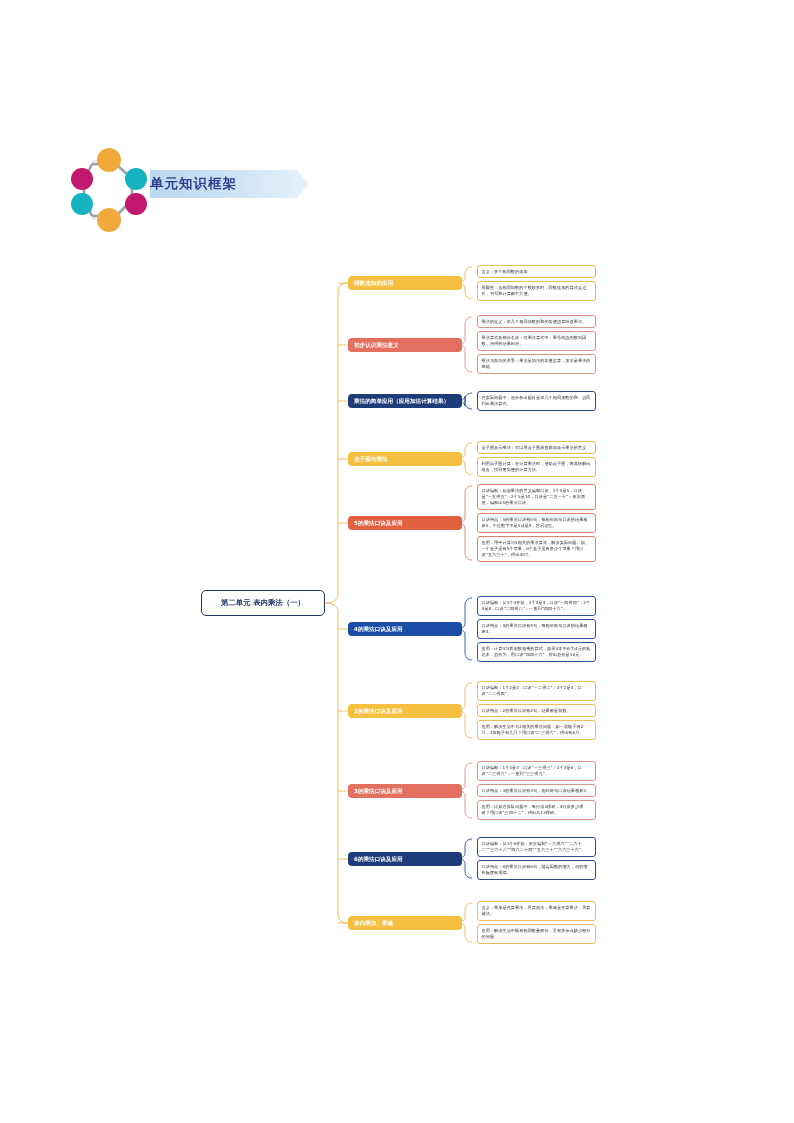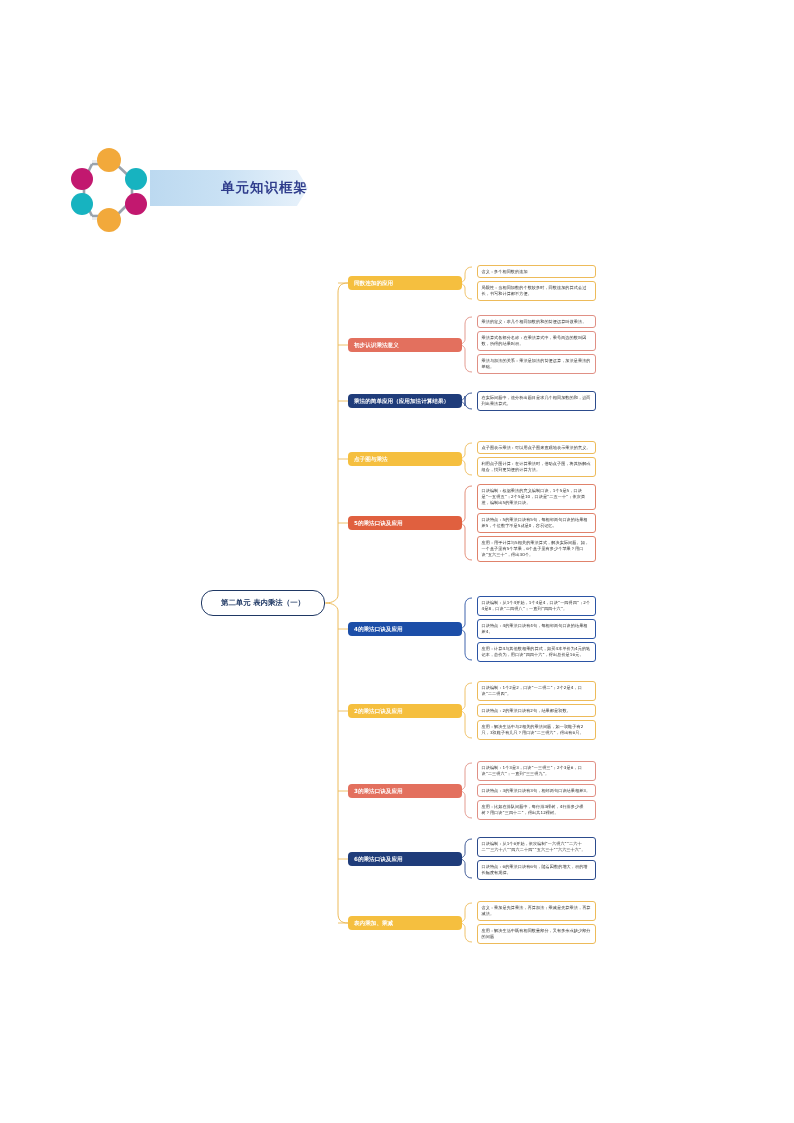--- a/index.html
+++ b/index.html
@@ -20,36 +20,36 @@
     font-weight: bold;
     color: #000;
     letter-spacing: 0.3px;
   }
 
   
   .logo-wrap { position: absolute; left: 66px; top: 148px; width: 240px; height: 84px; }
   .logo-ring { position: absolute; left: 0; top: 0; width: 86px; height: 84px; }
   .banner {
     position: absolute; left: 84px; top: 22px;
-    width: 158px; height: 36px;
+    width: 158px; height: 28px;
     background: linear-gradient(to right, #bcd9f0 0%, #c9e1f4 45%, #e8f2fb 100%);
     clip-path: polygon(0 0, 93% 0, 100% 50%, 93% 100%, 0 100%);
-    display: flex; align-items: center; justify-content: flex-end;
+    display: flex; align-items: center; justify-content: flex-start;
   }
   .banner span {
     font-size: 13.5px; font-weight: bold; color: #2f3d8c; letter-spacing: 1px;
   }
 
   
   .root-node {
     position: absolute;
     left: 201px; top: 590px;
     width: 124px; height: 26px;
     border: 1.3px solid #1f3864;
-    border-radius: 12px;
+    border-radius: 5px;
     background: #fff;
     display: flex; align-items: center; justify-content: center;
     font-size: 7.4px; color: #1f3864; font-weight: bold;
     white-space: nowrap;
   }
 
   
   #connectors { position: absolute; left: 0; top: 0; width: 794px; height: 1123px; pointer-events: none; }
 
   

